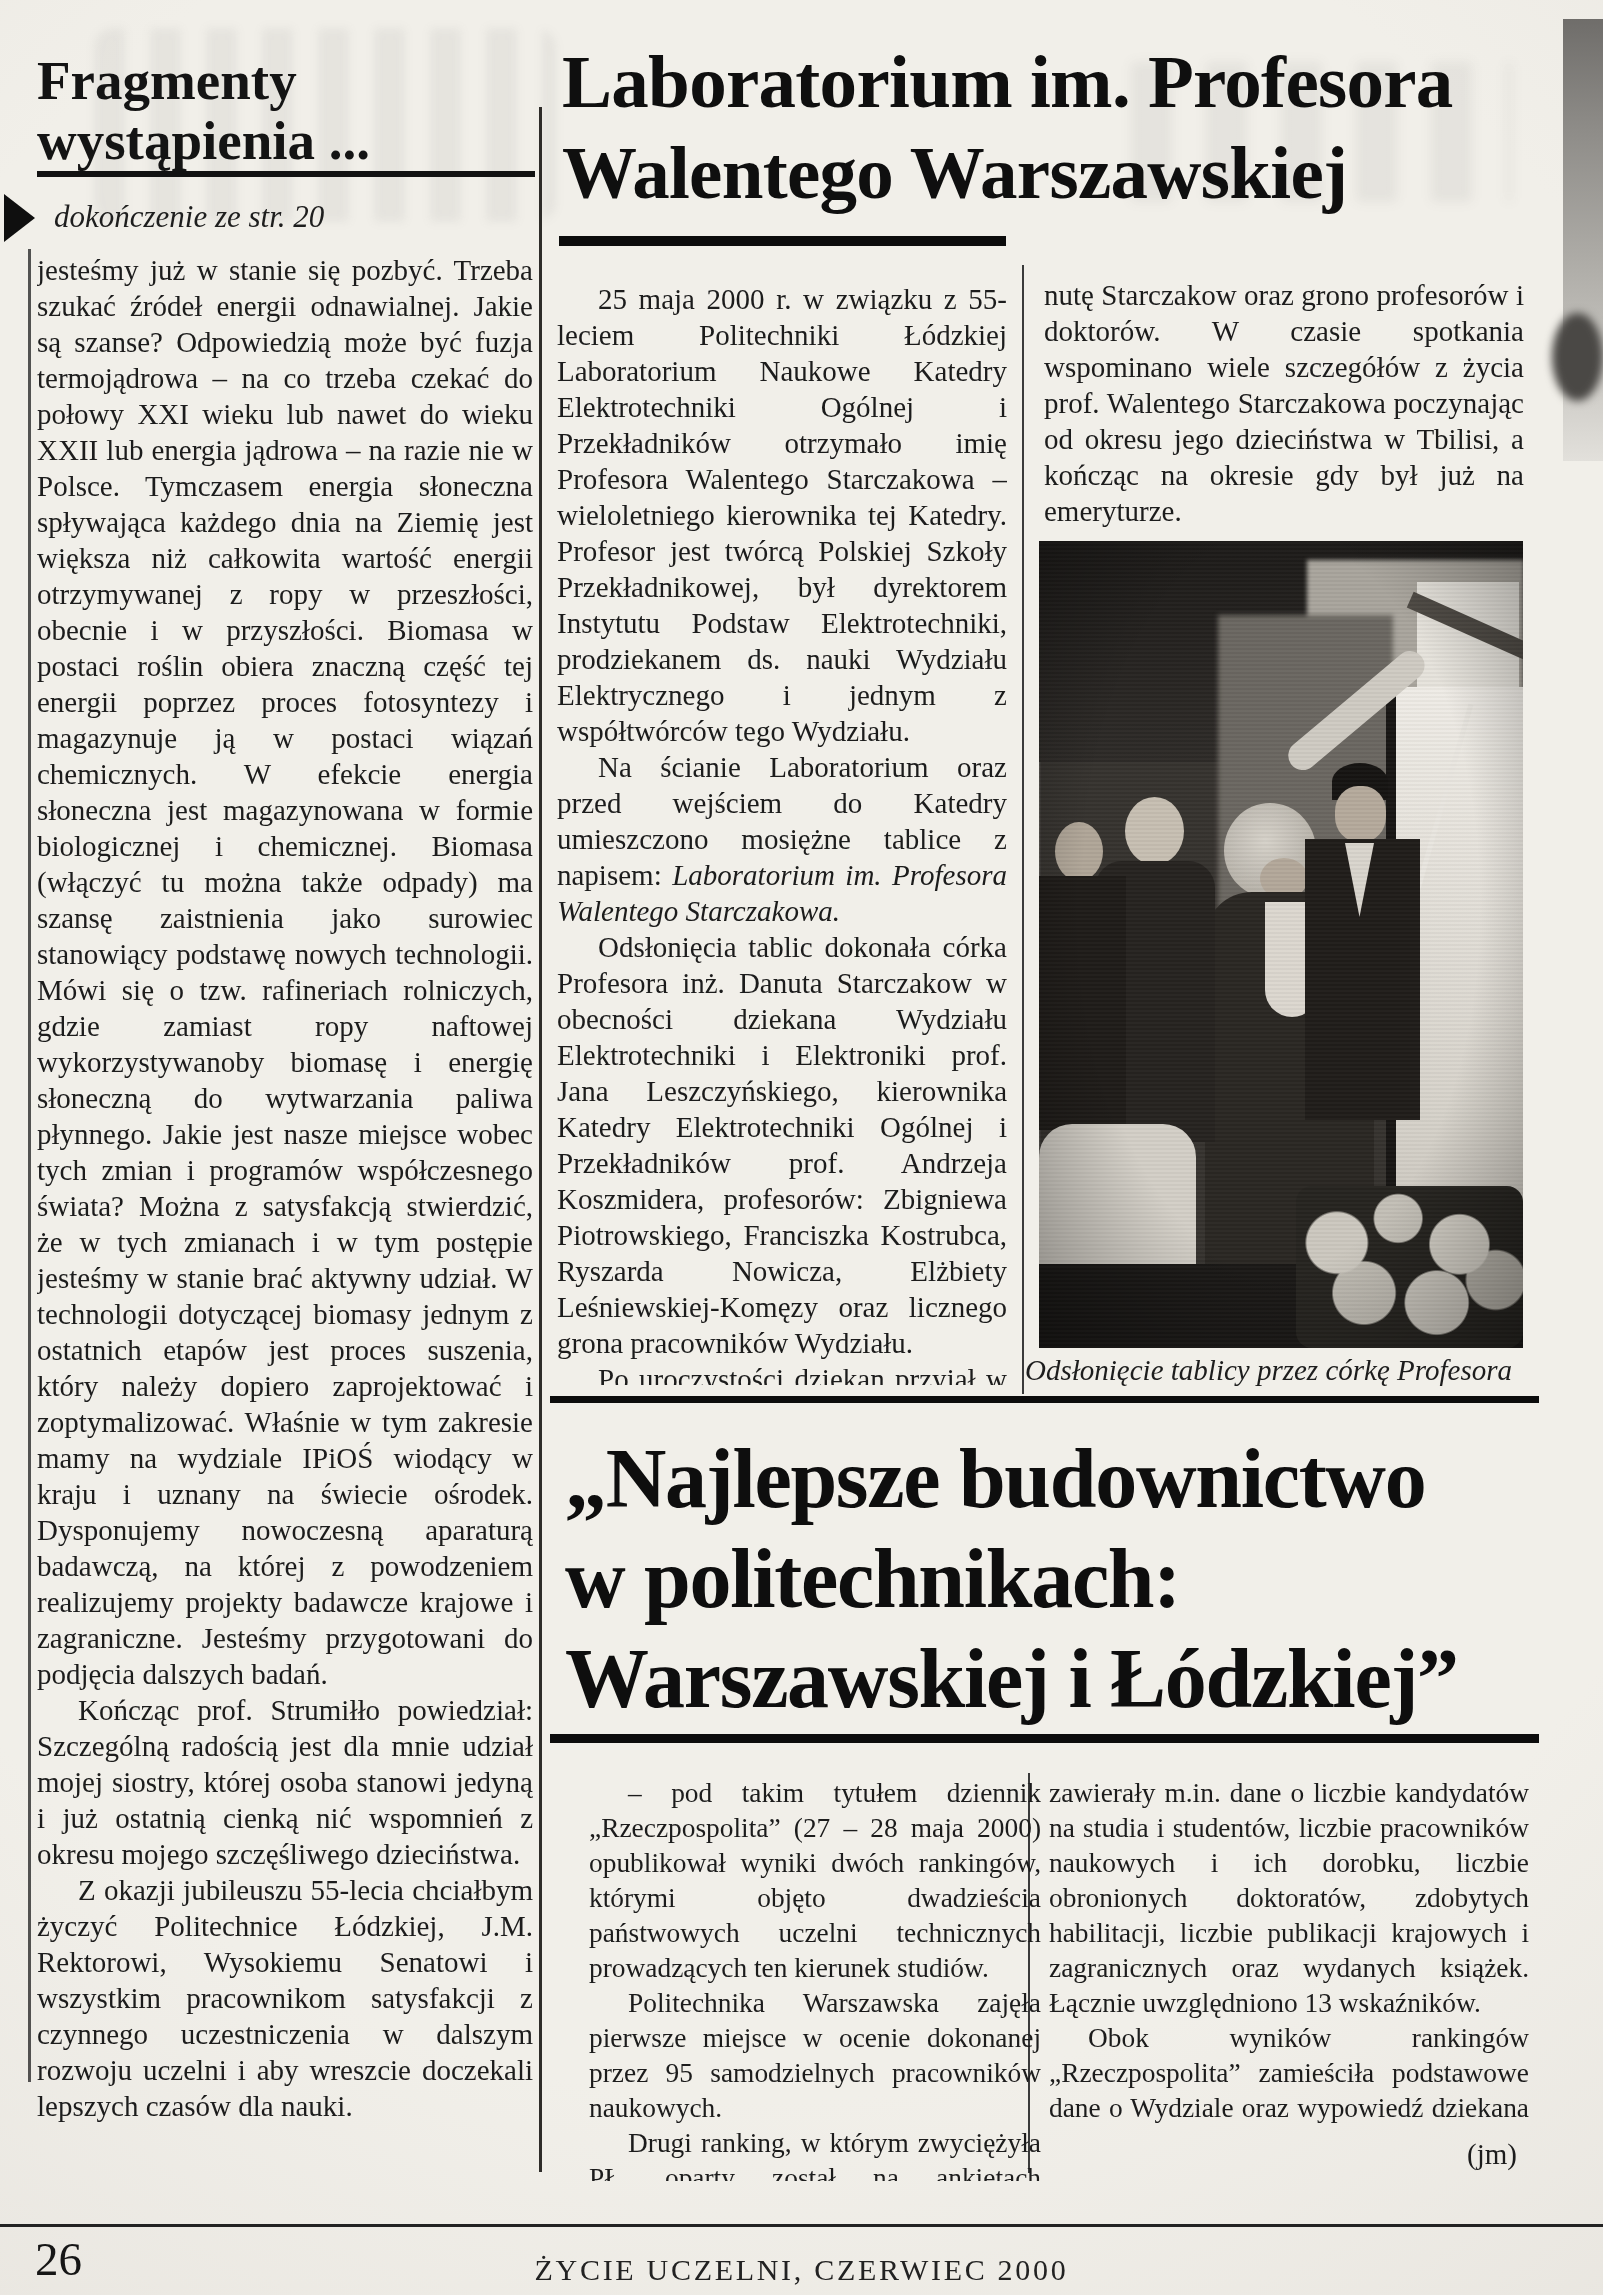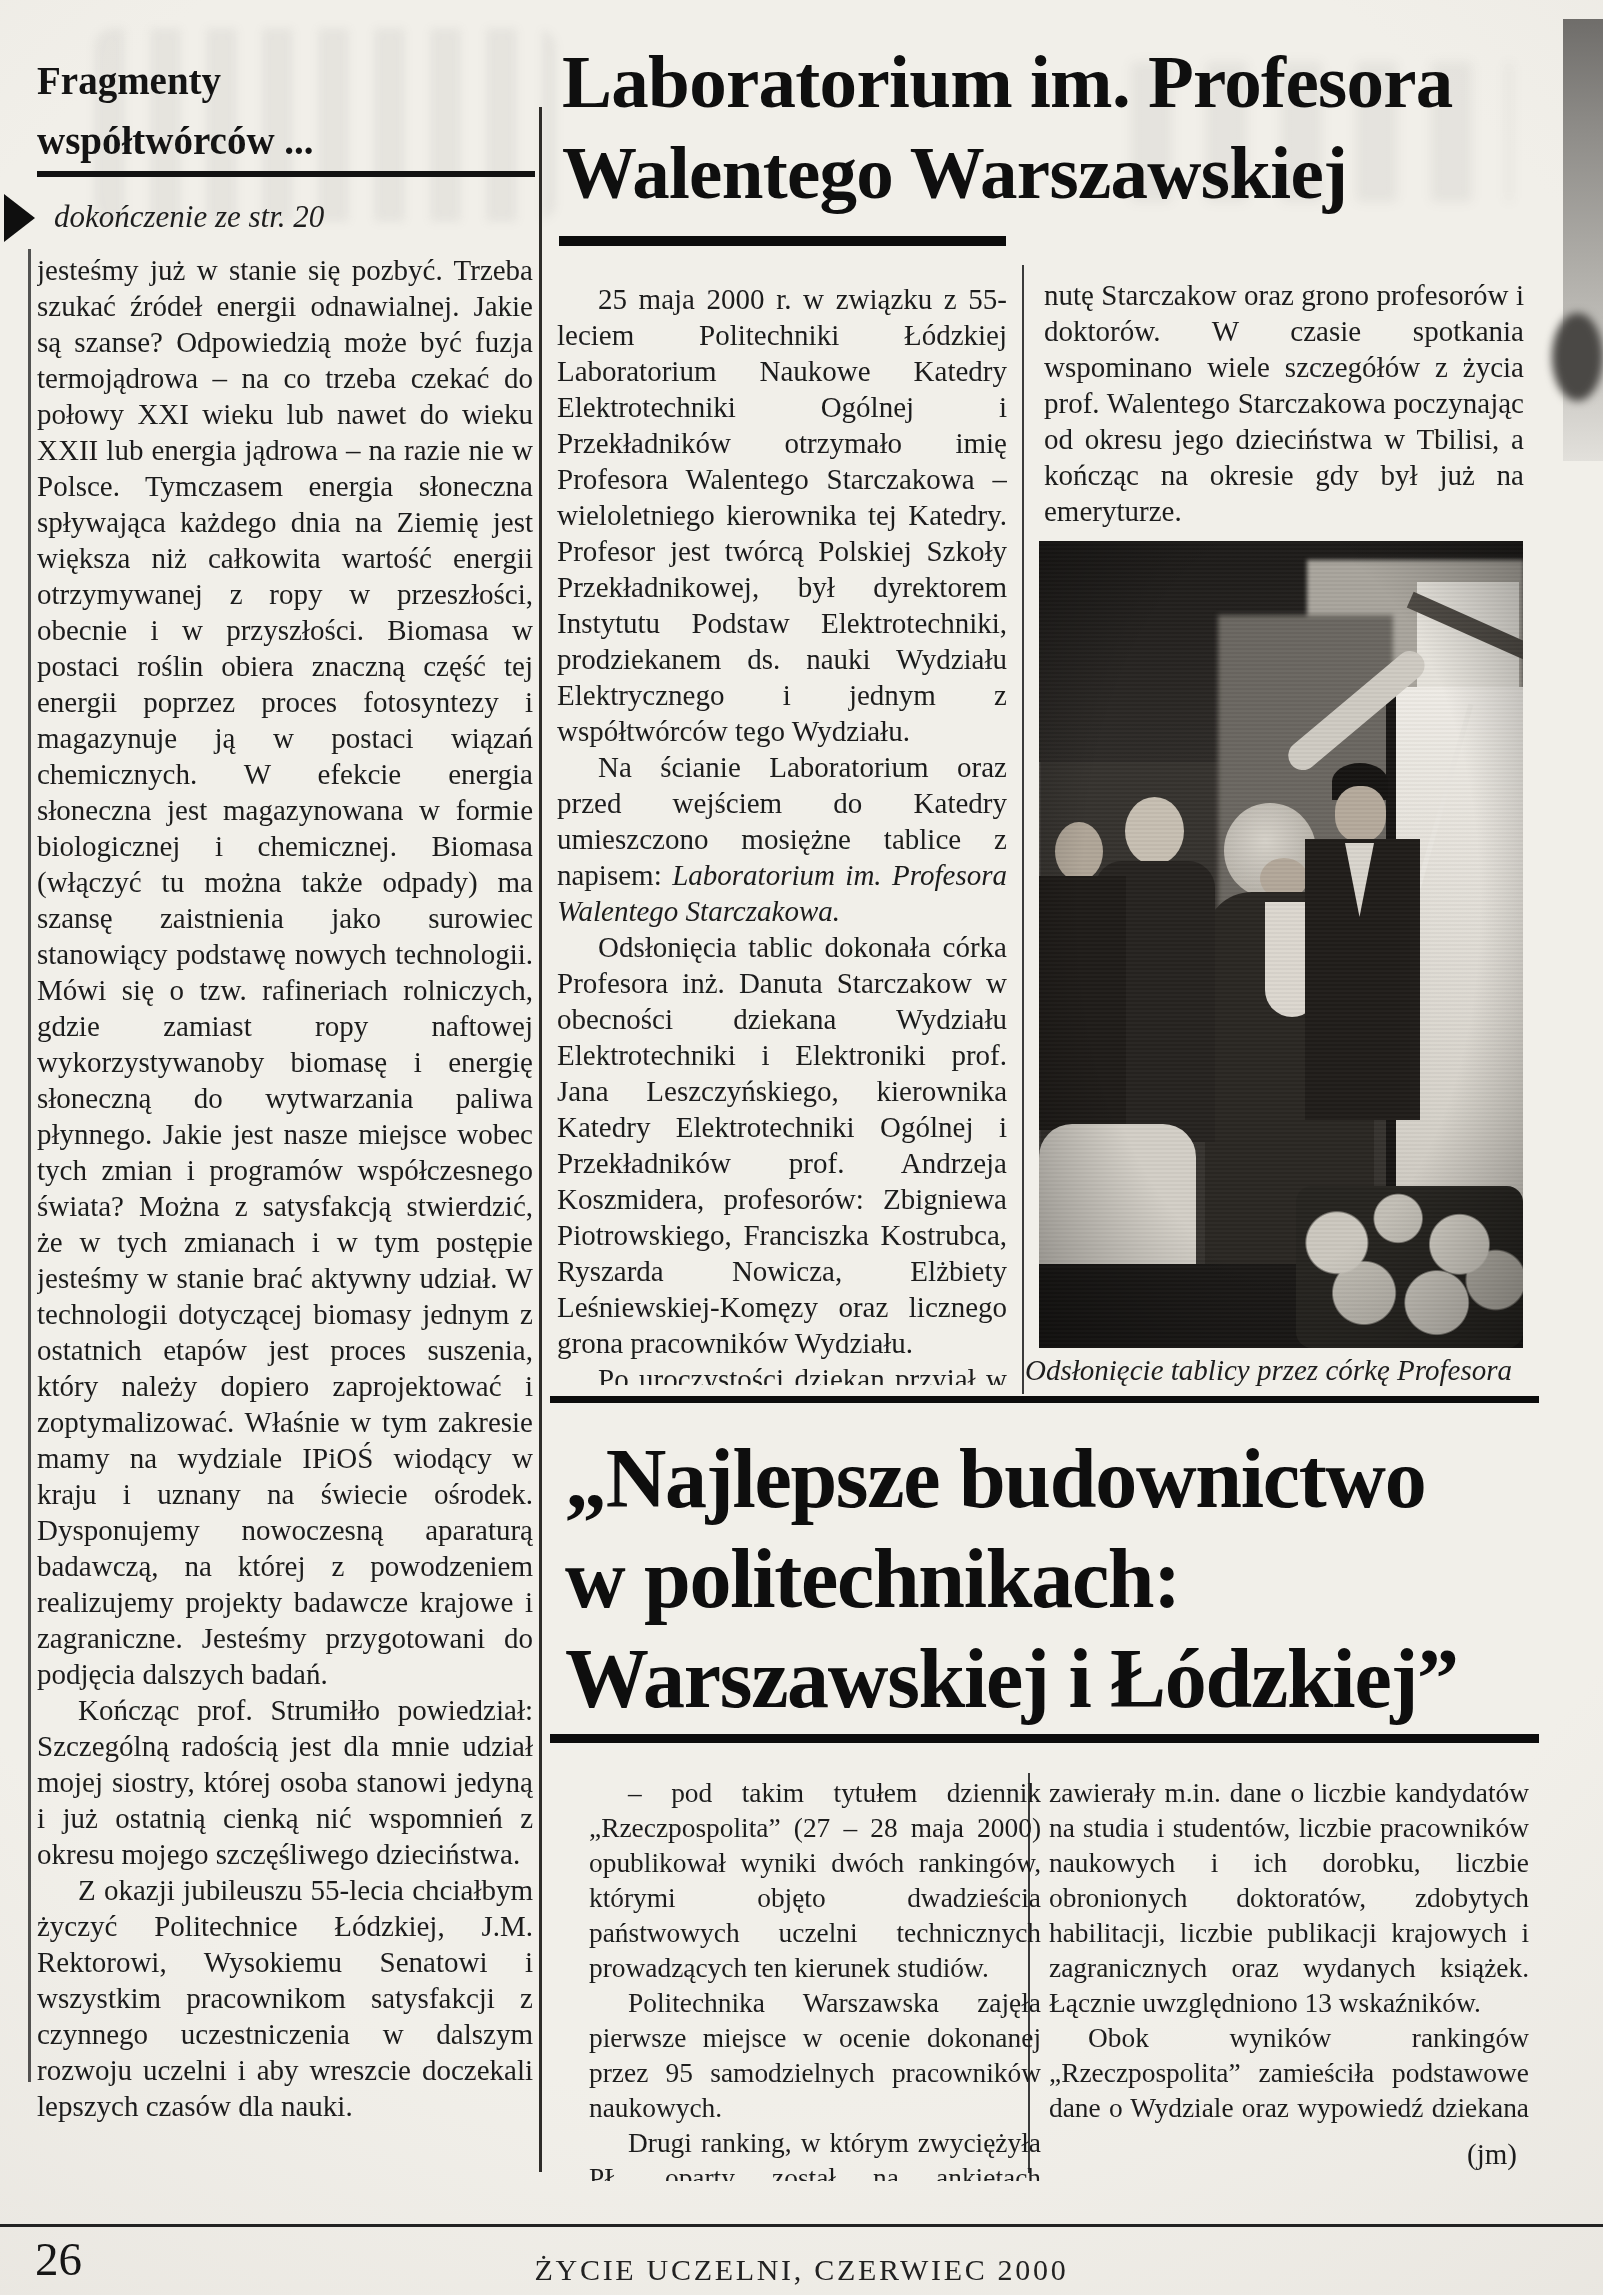--- a/index.html
+++ b/index.html
@@ -7,21 +7,21 @@
     position:relative;
     width:1603px;height:2295px;
     margin:0 auto;
     background:radial-gradient(ellipse 120% 90% at 48% 42%, #f1efe9 55%, #e8e5df 82%, #dcd9d2 100%);
     font-family:"Liberation Serif","DejaVu Serif",serif;
     color:#1b1b1b;
     overflow:hidden;
   }
   .abs{position:absolute;}
   
-  #a1-title{left:37px;top:51px;width:498px;font-weight:bold;font-size:39px;line-height:60px;color:#141414;}
+  #a1-title{left:37px;top:51px;width:498px;font-weight:bold;font-size:55px;line-height:60px;color:#141414;}
   #a1-rule{left:37px;top:171px;width:498px;height:6px;background:#121212;}
   #a1-tri{left:4px;top:194px;width:0;height:0;border-top:24px solid transparent;border-bottom:24px solid transparent;border-left:31px solid #0f0f0f;}
   #a1-cont{left:54px;top:199px;font-style:italic;font-size:31px;color:#1e1e1e;}
   #a1-body{left:37px;top:252px;width:496px;height:1927px;overflow:hidden;}
   .body-text{font-size:29px;line-height:36px;text-align:justify;color:#1c1c1c;}
   .body-text p{margin:0;}
   .body-text p.ind{text-indent:41px;}
   .small-body{font-size:27.4px;line-height:35px;text-align:justify;color:#1c1c1c;}
   .small-body p{margin:0;}
   .small-body p.ind{text-indent:39px;}
@@ -107,21 +107,21 @@
   <div class="abs" id="artifact-right-blob"></div>
   <div class="abs" id="artifact-left-line"></div>
 
   <div class="abs" id="divider-main"></div>
   <div class="abs" id="divider-2"></div>
   <div class="abs" id="divider-3"></div>
 
   <section>
     <h2 class="abs" id="a1-title" style="margin:0;">
       <div>Fragmenty</div>
-      <div>współtwórców ...</div>
+      <div>wystąpienia ...</div>
     </h2>
     <div class="abs" id="a1-rule"></div>
     <div class="abs" id="a1-tri"></div>
     <div class="abs" id="a1-cont">dokończenie ze str. 20</div>
     <div class="abs body-text" id="a1-body">
       <p>jesteśmy już w stanie się pozbyć. Trzeba szukać źródeł energii odnawialnej. Jakie są szanse? Odpowiedzią może być fuzja termojądrowa – na co trzeba czekać do połowy XXI wieku lub nawet do wieku XXII lub energia jądrowa – na razie nie w Polsce. Tymczasem energia słoneczna spływająca każdego dnia na Ziemię jest większa niż całkowita wartość energii otrzymywanej z ropy w przeszłości, obecnie i w przyszłości. Biomasa w postaci roślin obiera znaczną część tej energii poprzez proces fotosyntezy i magazynuje ją w postaci wiązań chemicznych. W efekcie energia słoneczna jest magazynowana w formie biologicznej i chemicznej. Biomasa (włączyć tu można także odpady) ma szansę zaistnienia jako surowiec stanowiący podstawę nowych technologii. Mówi się o tzw. rafineriach rolniczych, gdzie zamiast ropy naftowej wykorzystywanoby biomasę i energię słoneczną do wytwarzania paliwa płynnego. Jakie jest nasze miejsce wobec tych zmian i programów współczesnego świata? Można z satysfakcją stwierdzić, że w tych zmianach i w tym postępie jesteśmy w stanie brać aktywny udział. W technologii dotyczącej biomasy jednym z ostatnich etapów jest proces suszenia, który należy dopiero zaprojektować i zoptymalizować. Właśnie w tym zakresie mamy na wydziale IPiOŚ wiodący w kraju i uznany na świecie ośrodek. Dysponujemy nowoczesną aparaturą badawczą, na której z powodzeniem realizujemy projekty badawcze krajowe i zagraniczne. Jesteśmy przygotowani do podjęcia dalszych badań.</p>
       <p class="ind">Kończąc prof. Strumiłło powiedział: Szczególną radością jest dla mnie udział mojej siostry, której osoba stanowi jedyną i już ostatnią cienką nić wspomnień z okresu mojego szczęśliwego dzieciństwa.</p>
       <p class="ind">Z okazji jubileuszu 55-lecia chciałbym życzyć Politechnice Łódzkiej, J.M. Rektorowi, Wysokiemu Senatowi i wszystkim pracownikom satysfakcji z czynnego uczestniczenia w dalszym rozwoju uczelni i aby wreszcie doczekali lepszych czasów dla nauki.</p>
     </div>
   </section>

